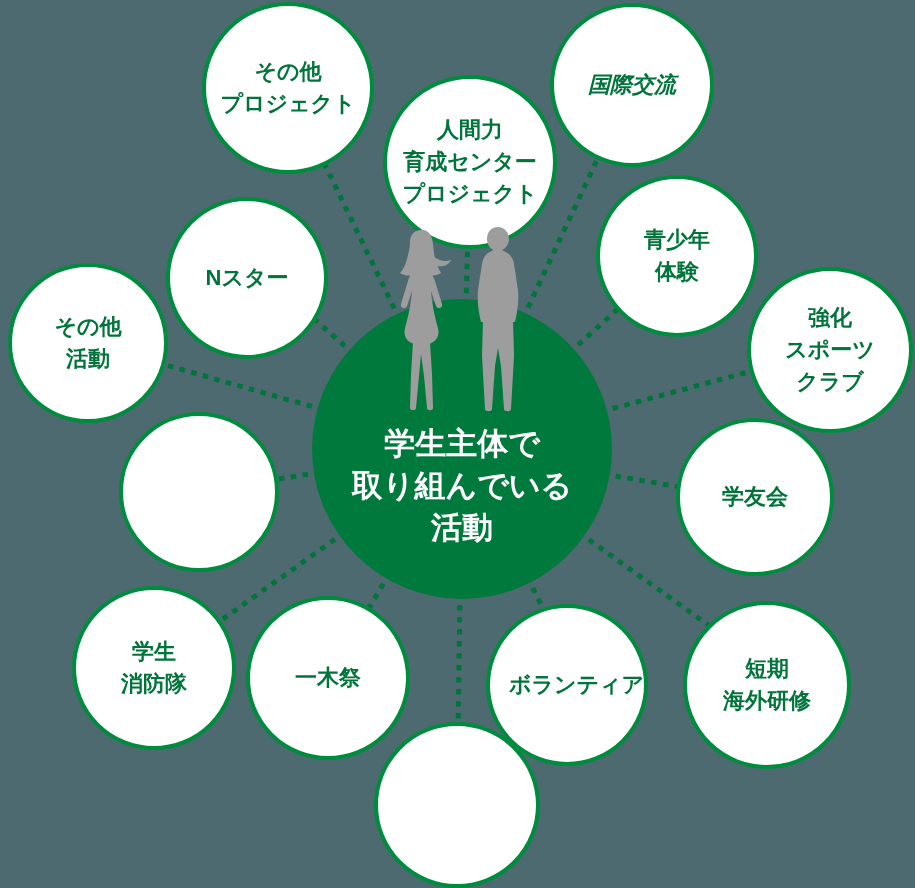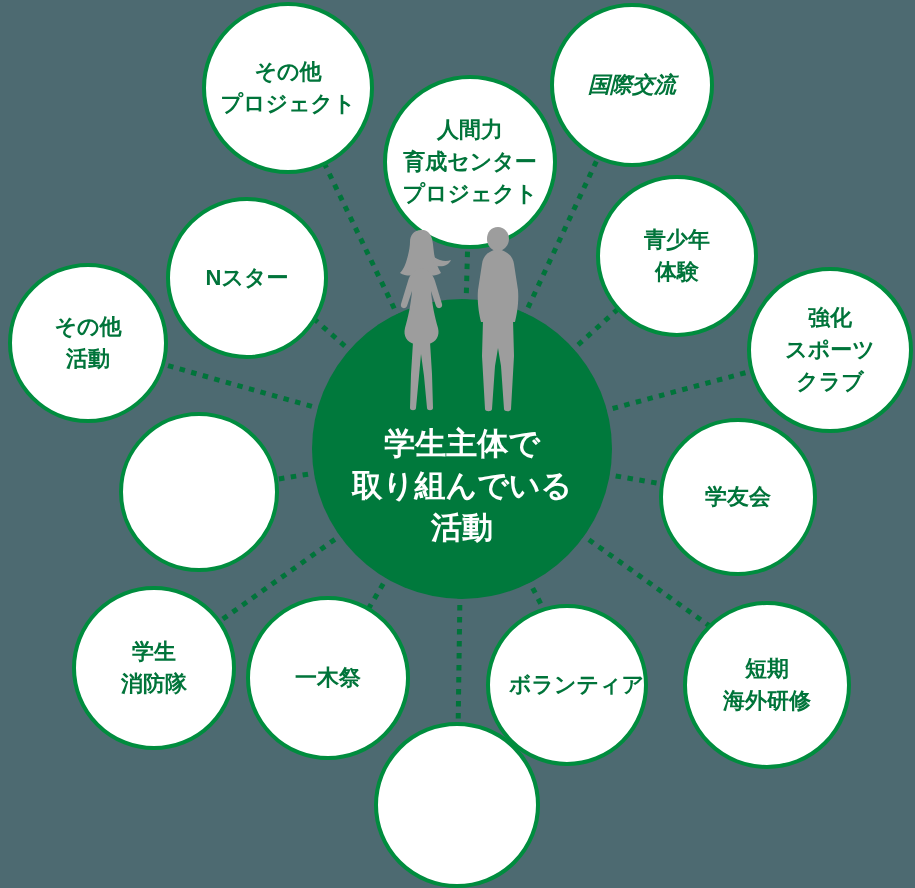--- a/index.html
+++ b/index.html
@@ -88,21 +88,21 @@
           <div>体験</div>
         </div>
       </div>
       <div class="node" style="left: 747px; top: 267px; height: 166px; width: 166px;">
         <div class="node-label">
           <div>強化</div>
           <div>スポーツ</div>
           <div>クラブ</div>
         </div>
       </div>
-      <div class="node" style="left: 659px; top: 418px; height: 158px; width: 158px;">
+      <div class="node" style="left: 676px; top: 418px; height: 158px; width: 158px;">
         <div class="node-label">
           <div>学友会</div>
         </div>
       </div>
       <div class="node" style="left: 683px; top: 601px; height: 168px; width: 168px;">
         <div class="node-label">
           <div>短期</div>
           <div>海外研修</div>
         </div>
       </div>

